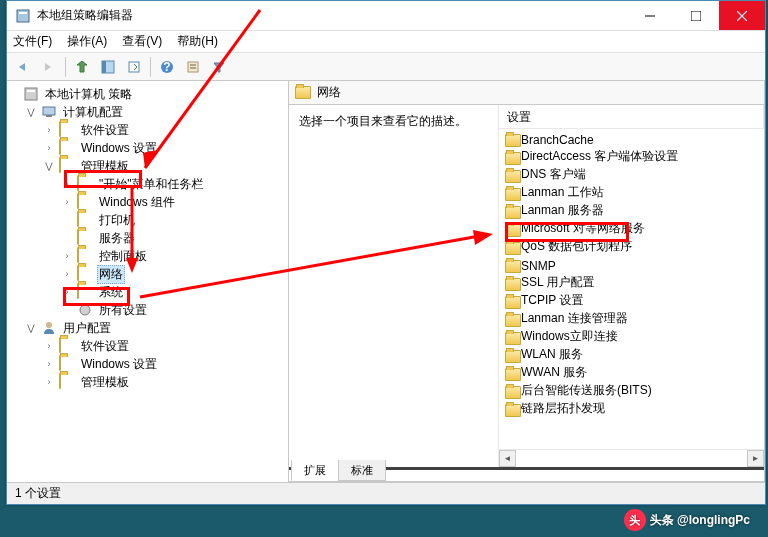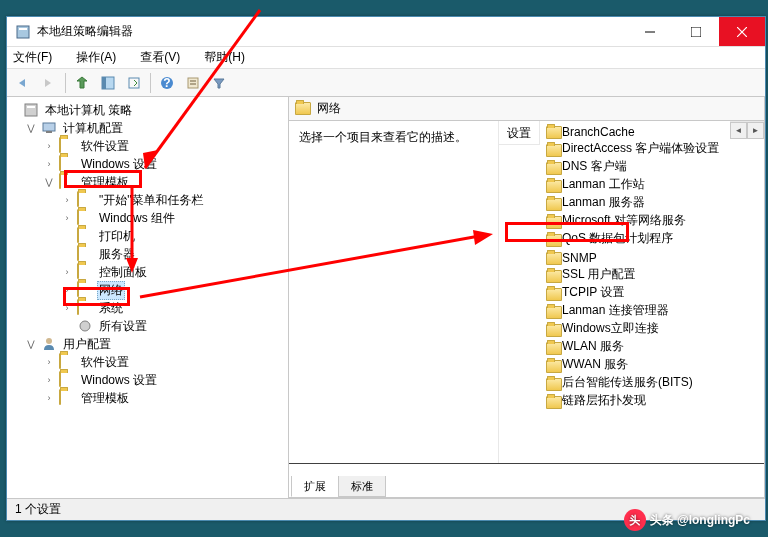--- a/index.html
+++ b/index.html
@@ -1,45 +1,45 @@
 <!DOCTYPE html>
 <html><head>
 <meta charset="utf-8">
 <style>
 * { margin: 0; padding: 0; box-sizing: border-box; font-family: "Microsoft YaHei", "Segoe UI", sans-serif; font-size: 12px; }
 body { background: #1a5a6a; width: 768px; height: 537px; position: relative; overflow: hidden; }
-.window { position: absolute; top: 16px; left: 6px; width: 760px; height: 505px; background: #fff; border: 1px solid #4a8ab0; box-shadow: 0 0 3px rgba(0,0,0,.3); display: flex; flex-direction: column; }
+.window { position: absolute; top: 0; left: 6px; width: 760px; height: 505px; background: #fff; border: 1px solid #4a8ab0; box-shadow: 0 0 3px rgba(0,0,0,.3); display: flex; flex-direction: column; }
 .titlebar { height: 30px; background: #fff; display: flex; align-items: center; padding: 0 0 0 8px; border-bottom: 1px solid #e0e0e0; }
 .titlebar .icon { width: 16px; height: 16px; margin-right: 6px; }
 .titlebar .title { flex: 1; }
 .win-controls { display: flex; height: 100%; }
 .win-btn { width: 46px; display: flex; align-items: center; justify-content: center; }
 .win-btn.close { background: #e81123; color: #fff; }
-.menubar { height: 22px; display: flex; align-items: center; padding: 0 6px; gap: 24px; border-bottom: 1px solid #e0e0e0; }
+.menubar { height: 22px; display: flex; align-items: center; padding: 0 6px; gap: 15px; border-bottom: 1px solid #e0e0e0; }
 .toolbar { height: 28px; display: flex; align-items: center; padding: 0 4px; gap: 2px; border-bottom: 1px solid #c8c8c8; background: #f8f8f8; }
 .tool-btn { width: 24px; height: 22px; display: flex; align-items: center; justify-content: center; border: 1px solid transparent; }
 .divider { width: 1px; height: 20px; background: #c8c8c8; margin: 0 2px; }
 .content { flex: 1; display: flex; overflow: hidden; }
 .tree-panel { width: 282px; border-right: 1px solid #c8c8c8; overflow: auto; padding: 4px 0; }
 .tree-item { display: flex; align-items: center; height: 18px; cursor: default; white-space: nowrap; }
 .tree-item .expander { width: 12px; height: 12px; display: flex; align-items: center; justify-content: center; font-size: 9px; color: #666; }
 .tree-item .ticon { width: 16px; height: 16px; margin: 0 4px; flex-shrink: 0; }
 .tree-item .label { padding: 1px 2px; }
 .tree-item.selected .label { background: #cce8ff; border: 1px dotted #7aa7c7; padding: 0 1px; }
 .indent-1 { padding-left: 18px; } .indent-2 { padding-left: 36px; } .indent-3 { padding-left: 54px; }
 .right-panel { flex: 1; display: flex; flex-direction: column; border: 1px solid #c8c8c8; margin: -1px 0 0 -1px; }
 .right-header { height: 24px; background: #f8f8f8; border-bottom: 1px solid #c8c8c8; display: flex; align-items: center; padding: 0 6px; gap: 6px; }
 .right-body { flex: 1; display: flex; overflow: hidden; }
 .desc-col { width: 210px; padding: 8px 10px; border-right: 1px solid #e8e8e8; }
-.list-col { flex: 1; display: flex; flex-direction: row; position: relative; }
+.list-col { flex: 1; display: flex; flex-direction: column; position: relative; }
 .col-header-row { display: flex; height: 24px; border-bottom: 1px solid #e8e8e8; }
 .col-header { padding: 4px 8px; border-right: 1px solid #e8e8e8; flex: 1; }
 .list-items { flex: 1; overflow-y: scroll; overflow-x: hidden; }
 .list-item { display: flex; align-items: flex-end; height: 18px; padding: 0 6px; }
-.tabs { height: 34px; display: flex; border-top: 1px solid #404040; align-items: flex-end; padding-left: 2px; }
+.tabs { height: 14px; display: flex; border-top: 3px solid #404040; align-items: flex-end; padding-left: 2px; }
 .tab { padding: 3px 12px 2px; border: 1px solid #c8c8c8; border-top: none; background: #f0f0f0; margin-right: -1px; font-size: 11px; }
 .tab.active { background: #fff; border-bottom-color: #fff; }
 .statusbar { height: 22px; border-top: 1px solid #c8c8c8; display: flex; align-items: center; padding: 0 8px; background: #f0f0f0; }
 .folder-icon { width: 16px; height: 13px; background: linear-gradient(#fce9a5, #f0c850); border: 1px solid #c8a840; border-radius: 1px 1px 0 0; position: relative; }
 .folder-icon::before { content: ""; position: absolute; top: -3px; left: 0; width: 6px; height: 3px; background: #f0c850; border: 1px solid #c8a840; border-bottom: none; border-radius: 1px 1px 0 0; }
 .box-hl { position: absolute; border: 3px solid #ff0000; pointer-events: none; z-index: 100; }
 .arrow-svg { position: absolute; pointer-events: none; z-index: 99; }
 .watermark { position: absolute; right: 18px; bottom: 6px; color: #fff; font-size: 15px; font-weight: bold; display: flex; align-items: center; gap: 4px; text-shadow: 0 0 3px rgba(0,0,0,.6); }
 .watermark .wm-icon { width: 22px; height: 22px; border-radius: 50%; background: #ff2e4d; display: flex; align-items: center; justify-content: center; color: #fff; font-size: 11px; }
 .scroll-arrow { width: 17px; height: 17px; background: #f0f0f0; border: 1px solid #c8c8c8; display: flex; align-items: center; justify-content: center; font-size: 8px; color: #555; }

